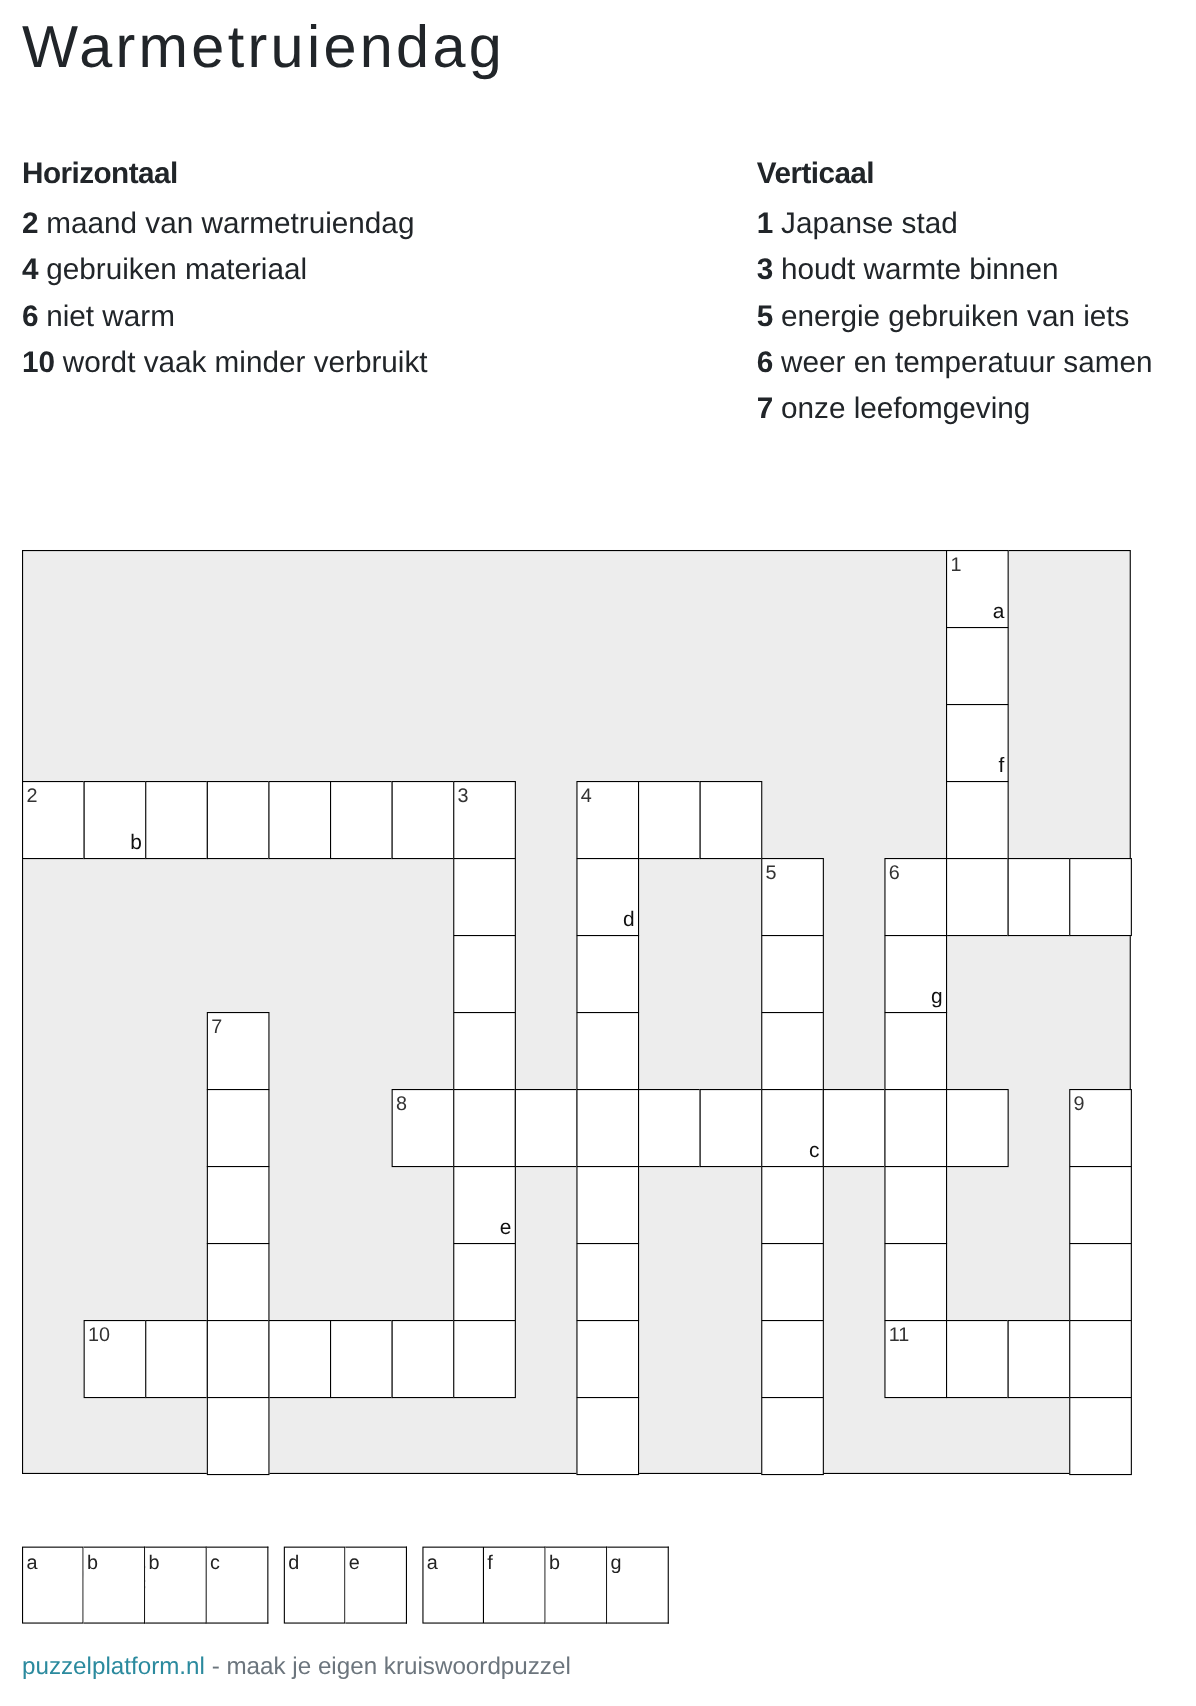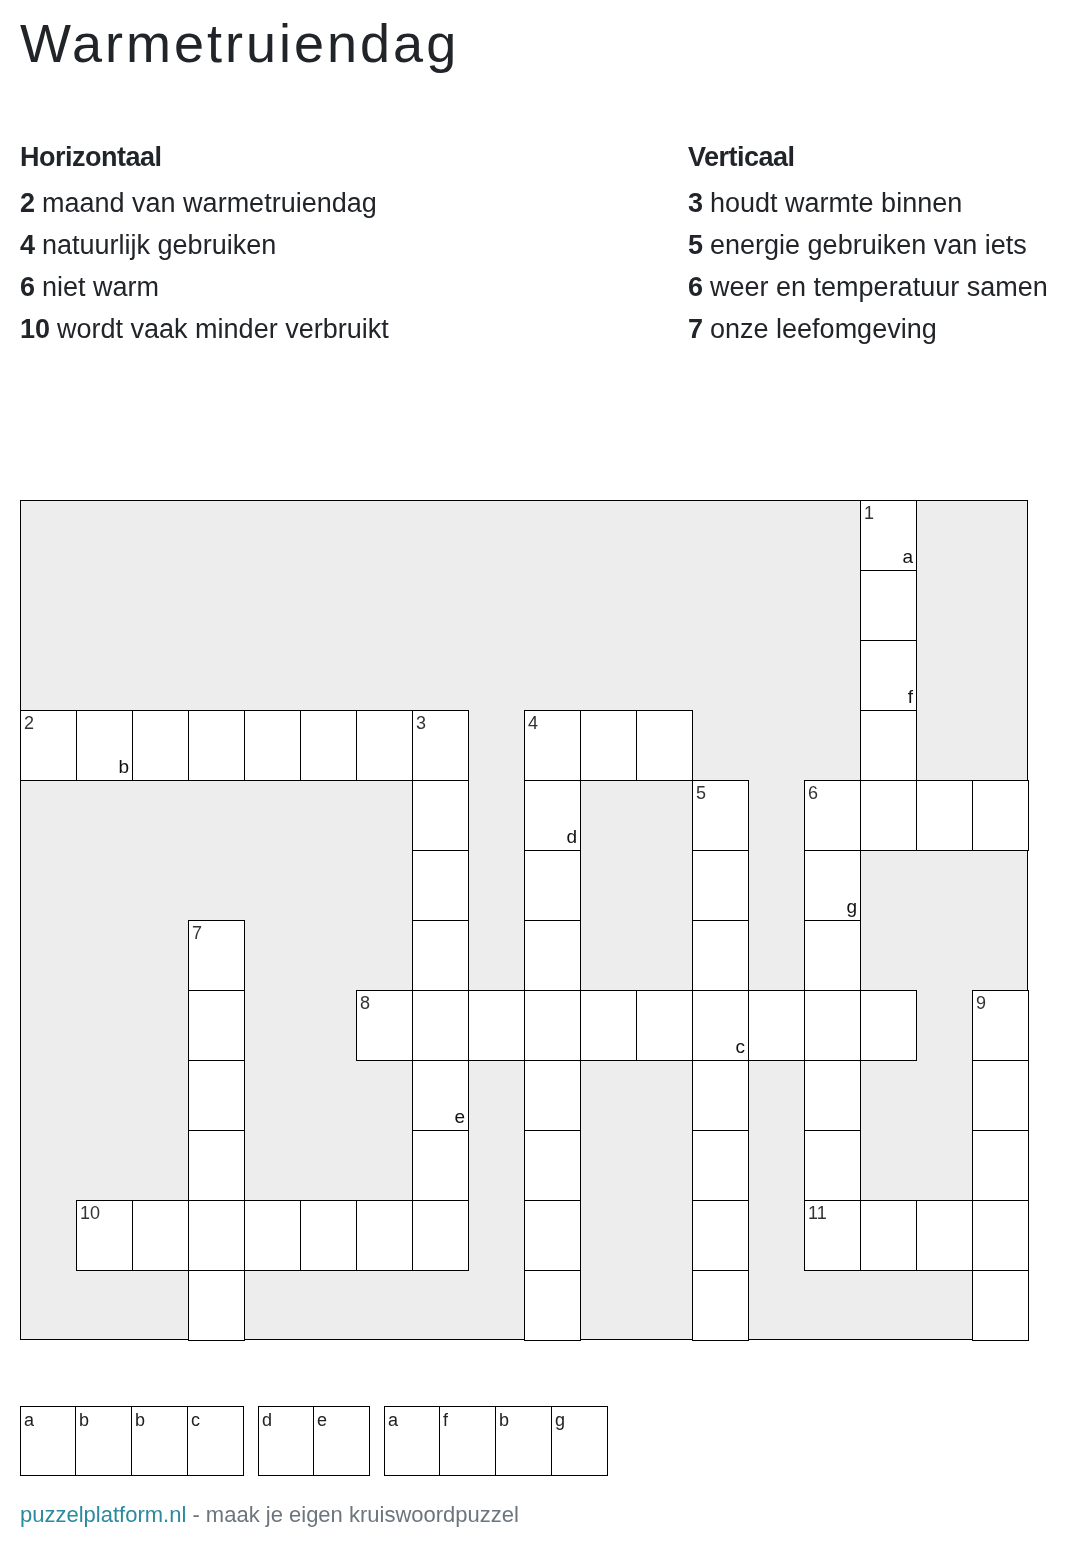--- a/index.html
+++ b/index.html
@@ -24,27 +24,28 @@
   .footer a { color: #2b8a9e; text-decoration: none; }
 </style>
 </head>
 <body>
 
 <div class="title">Warmetruiendag</div>
 
 <div class="clues h">
   <div class="head">Horizontaal</div>
   <div class="clue"><span class="num">2</span><span>maand van warmetruiendag</span></div>
-  <div class="clue"><span class="num">4</span><span>natuurlijk gebruiken</span></div>
+  <div class="clue"><span class="num">4</span><span>gebruiken materiaal</span></div>
   <div class="clue"><span class="num">6</span><span>niet warm</span></div>
   <div class="clue"><span class="num">10</span><span>wordt vaak minder verbruikt</span></div>
 </div>
 
 <div class="clues v">
   <div class="head">Verticaal</div>
+  <div class="clue"><span class="num">1</span><span>Japanse stad</span></div>
   <div class="clue"><span class="num">3</span><span>houdt warmte binnen</span></div>
   <div class="clue"><span class="num">5</span><span>energie gebruiken van iets</span></div>
   <div class="clue"><span class="num">6</span><span>weer en temperatuur samen</span></div>
   <div class="clue"><span class="num">7</span><span>onze leefomgeving</span></div>
 </div>
 
 <div class="grid" id="grid">
     <div class="cell" style="left: 839px; top: -1px;">
       <span class="n">1</span>
       <span class="l">a</span>

